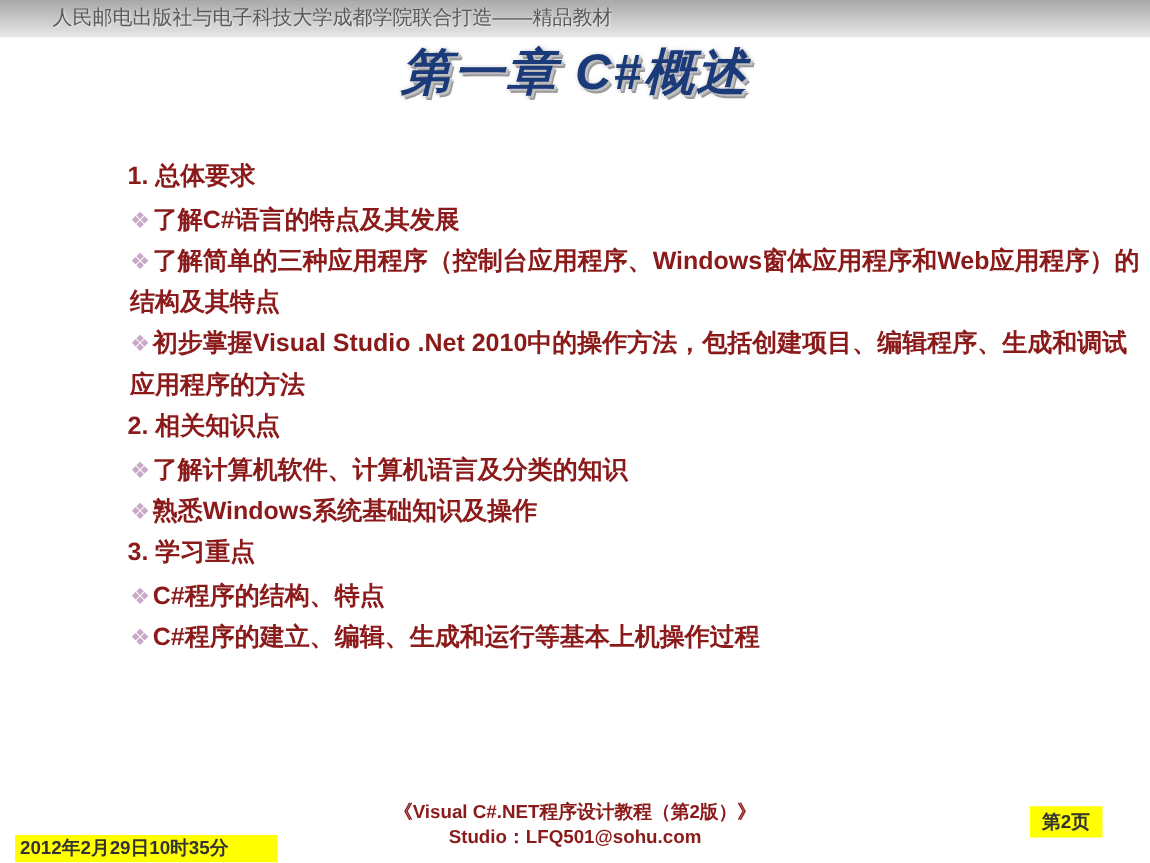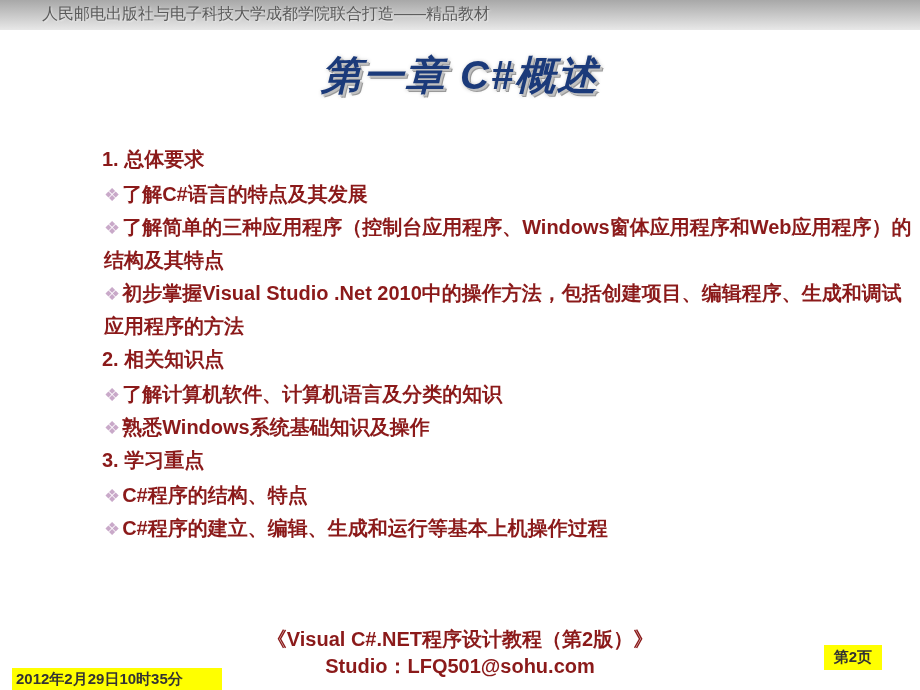--- a/index.html
+++ b/index.html
@@ -15,21 +15,20 @@
       width: 100%;
       height: 30px;
       background: linear-gradient(180deg, #a8a8a8 0%, #c8c8c8 50%, #e8e8e8 100%);
       padding: 4px 0 0 42px;
       color: #5a5a5a;
       font-size: 16px;
       text-shadow: 1px 1px 2px rgba(255,255,255,0.6);
     }
     .title {
       text-align: center;
-      margin-top: 18px;
       margin-bottom: 40px;
     }
     .title-text {
       font-size: 40px;
       font-weight: bold;
       color: #1b3a7a;
       font-style: italic;
       text-shadow: 2px 2px 0 #c0c0c0, 3px 3px 0 #999, 1px 1px 4px rgba(0,0,0,0.3);
       letter-spacing: 2px;
     }
@@ -75,21 +74,21 @@
       line-height: 1.2;
       width: 210px;
     }
     .footer-center {
       position: absolute;
       left: 50%;
       transform: translateX(-50%);
       bottom: 10px;
       text-align: center;
       color: #8b1a1a;
-      font-size: 20px;
+      font-size: 15px;
       font-weight: bold;
       line-height: 1.35;
       width: 440px;
     }
     .page-num {
       position: absolute;
       right: 38px;
       bottom: 20px;
       background: #ffff00;
       color: #333;

